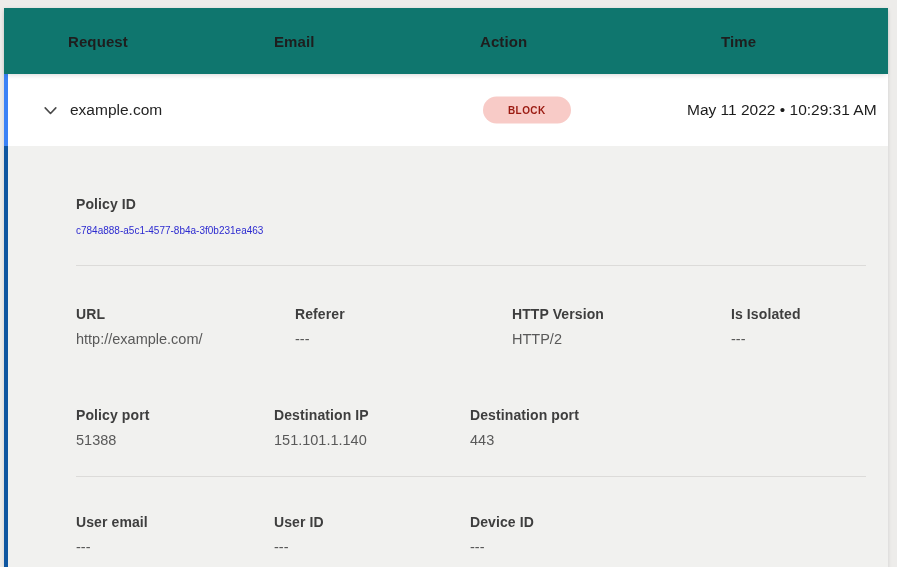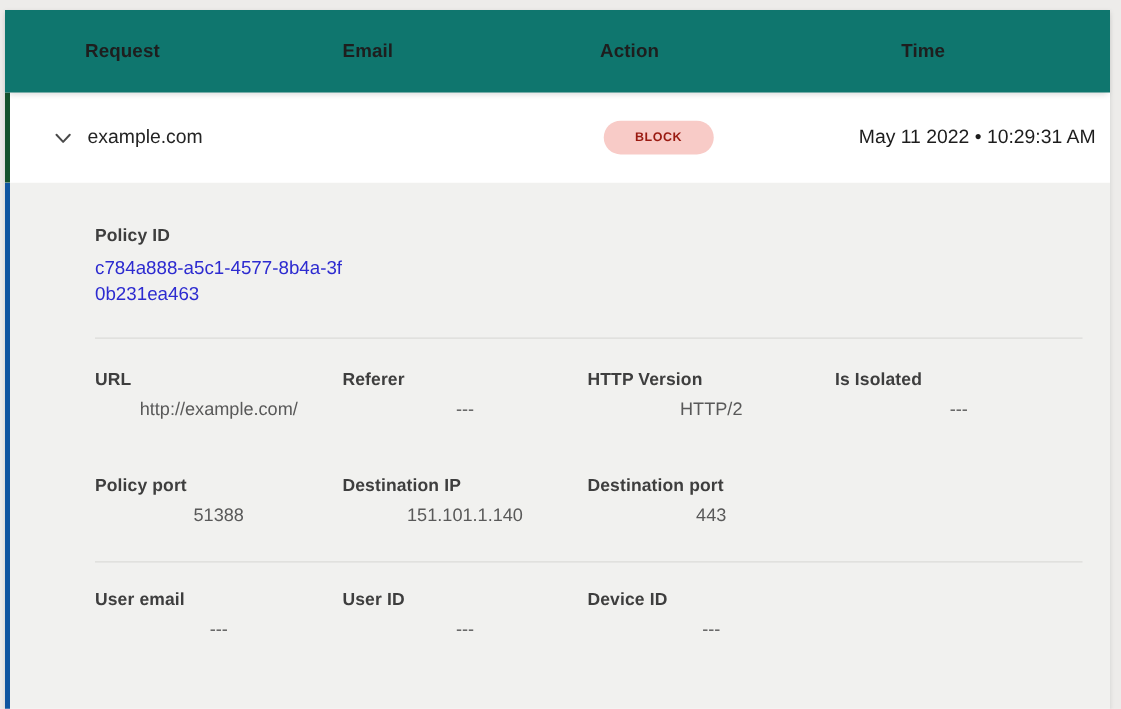--- a/index.html
+++ b/index.html
@@ -37,21 +37,21 @@
   .col-request { left:64px; }
   .col-email   { left:270px; }
   .col-action  { left:476px; }
   .col-time    { left:683px;margin-left:34px; }
 
   
   .log-row {
     position:relative;
     height:72px;
     background:#ffffff;
-    border-left:4px solid #14532d;
+    border-left:4px solid #3b82f6;
     z-index:2;
   }
   .chevron-btn {
     position:absolute;
     left:30px; top:50%;
     transform:translateY(-50%);
     width:24px; height:24px;
     display:flex; align-items:center; justify-content:center;
     background:none; border:none; cursor:pointer;
   }
@@ -98,51 +98,51 @@
     min-height:478px;
     background:#f1f1ef;
     border-left:4px solid #0f56a0;
     padding:34px 22px 40px 68px;
   }
   .field-label {
     font-size:14px;
     font-weight:700;
     color:#3e3e3e;
     letter-spacing:0.1px;
+    margin-top:16px;
   }
   .field-value {
     margin-top:9px;
     font-size:14.5px;
     color:#595959;
-    text-align:center;
   }
   .policy-link {
     display:block;
     margin-top:8px;
     width:200px;
-    font-size:15px;
+    font-size:10px;
     line-height:21px;
     color:#2d2bd0;
     text-decoration:none;
     word-break:break-all;
     cursor:pointer;
   }
   .divider {
     height:1px;
     background:#dcdbd9;
     width:790px;
     border:none;
   }
   .divider-1 { margin-top:24px; }
   .divider-2 { margin-top:28px; }
   .fields-row {
     display:grid;
     grid-template-columns:198px 196px 198px 1fr;
   }
-  .fields-row-a { margin-top:24px; }
+  .fields-row-a { margin-top:24px;gap:21px; }
   .fields-row-b { margin-top:44px; }
   .fields-row-c { margin-top:21px; }
 </style>
 </head>
 <body>
 
 <div class="card">
 
   <div class="table-header">
     <div class="col col-request">Request</div>

